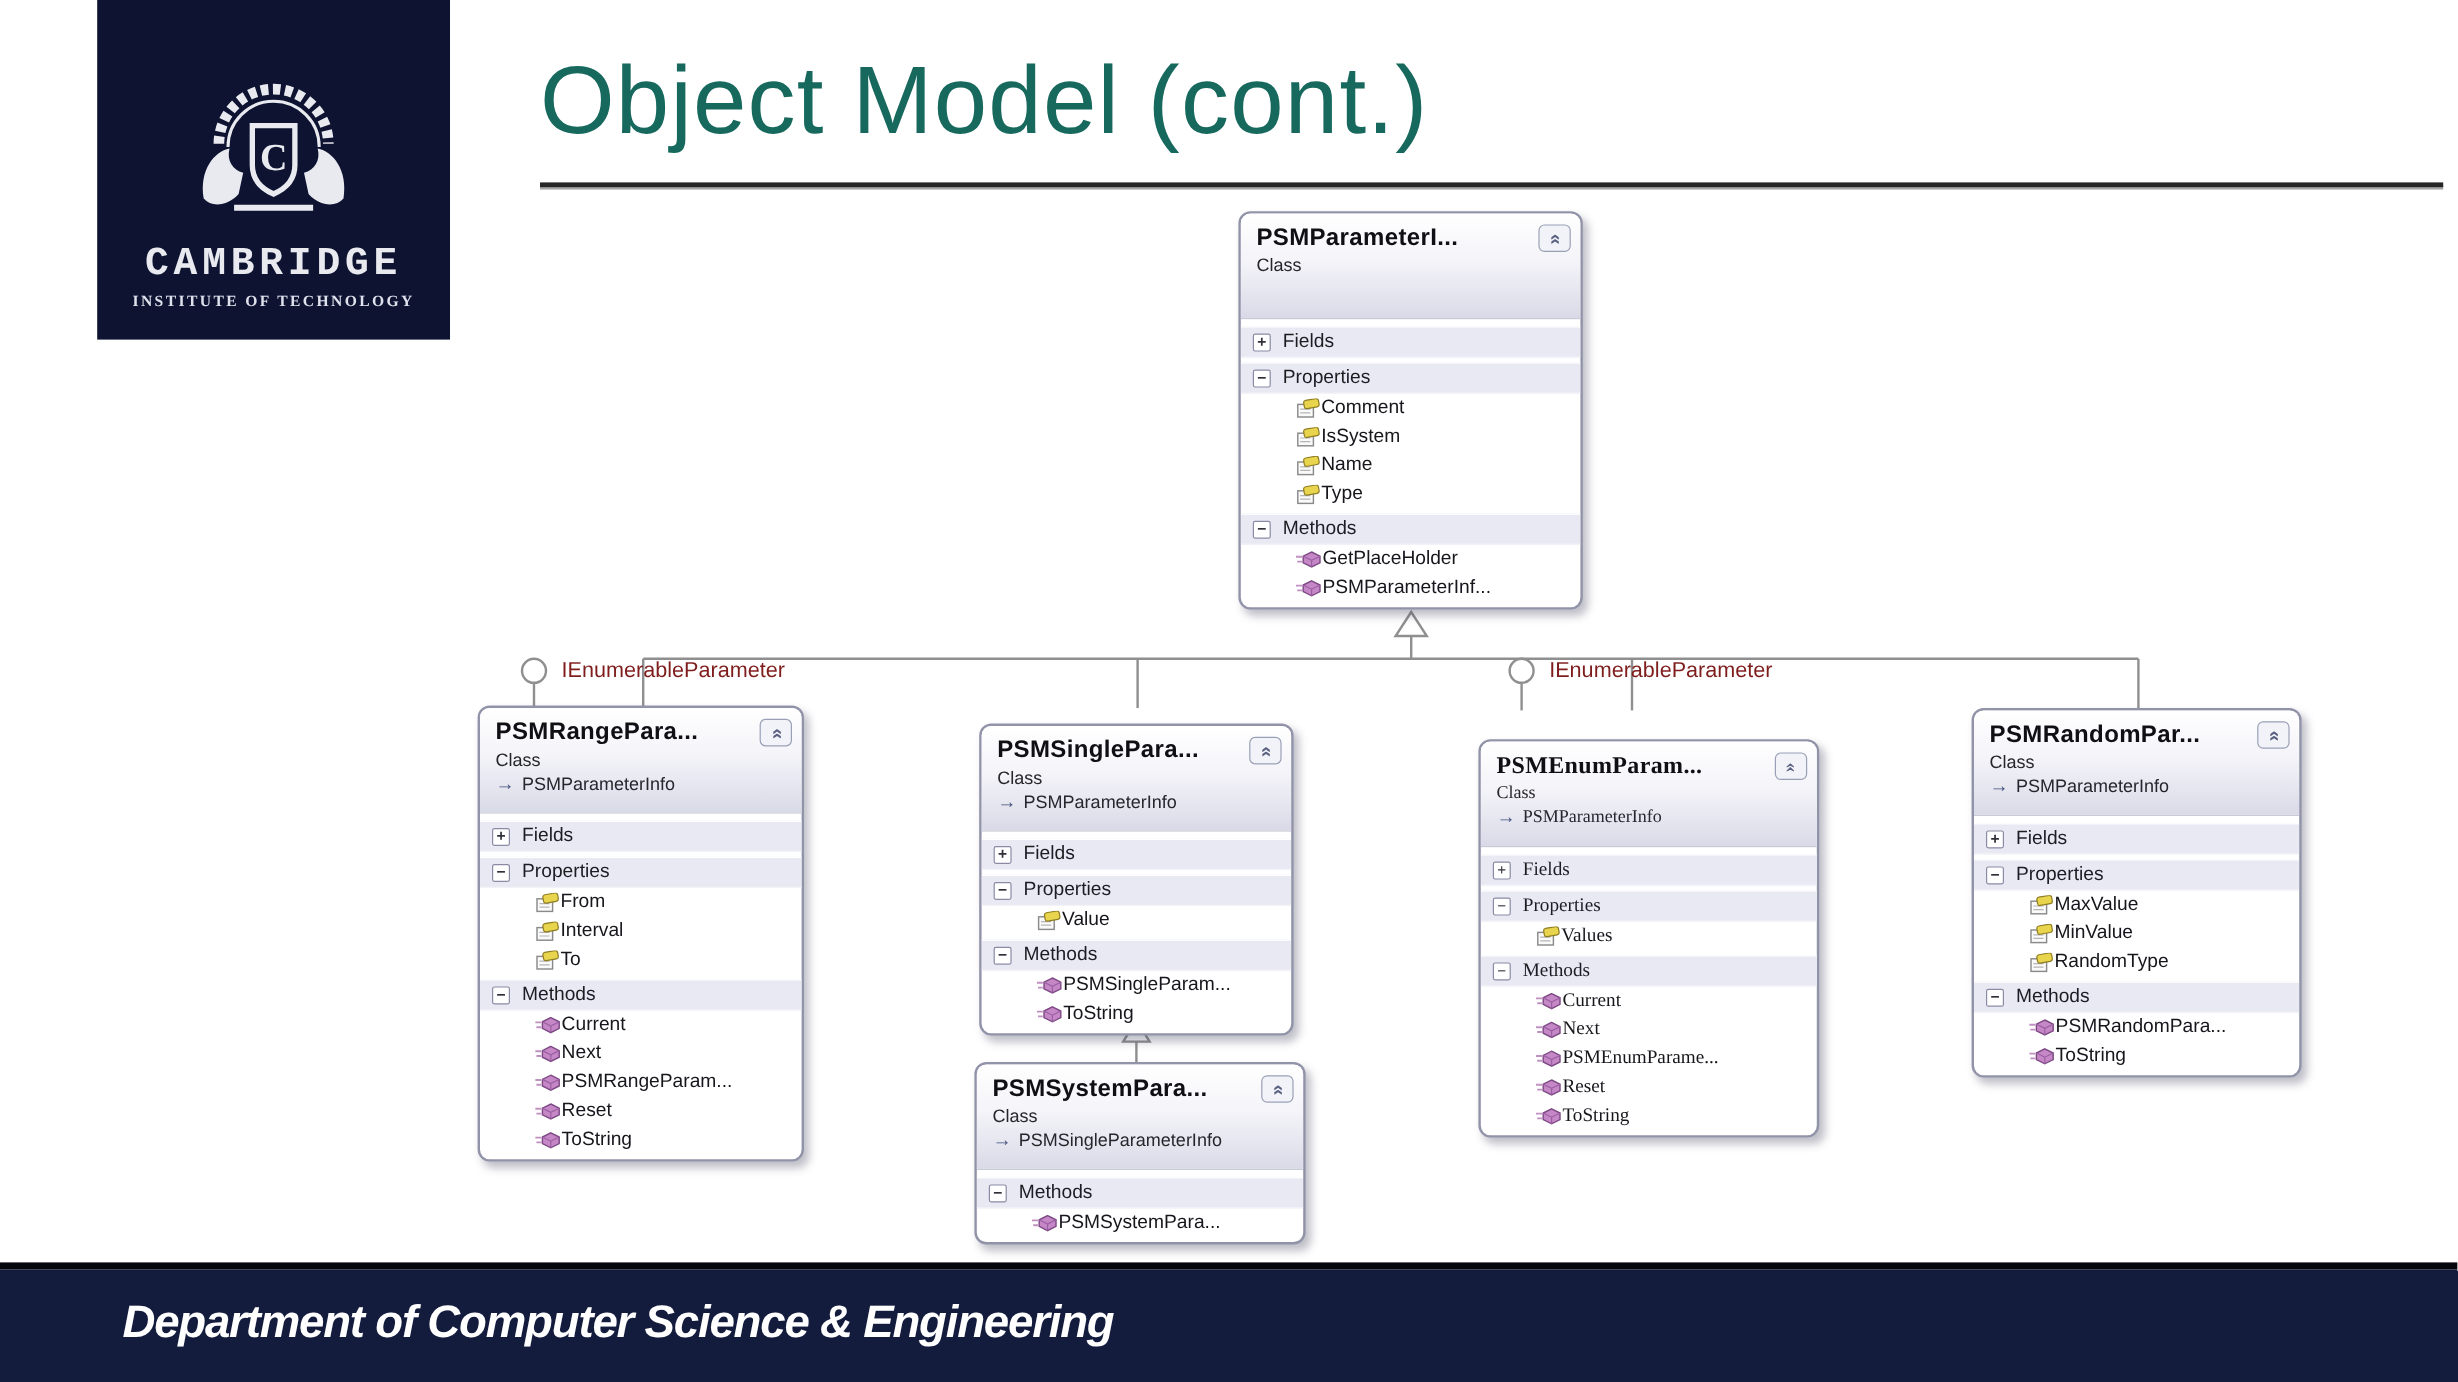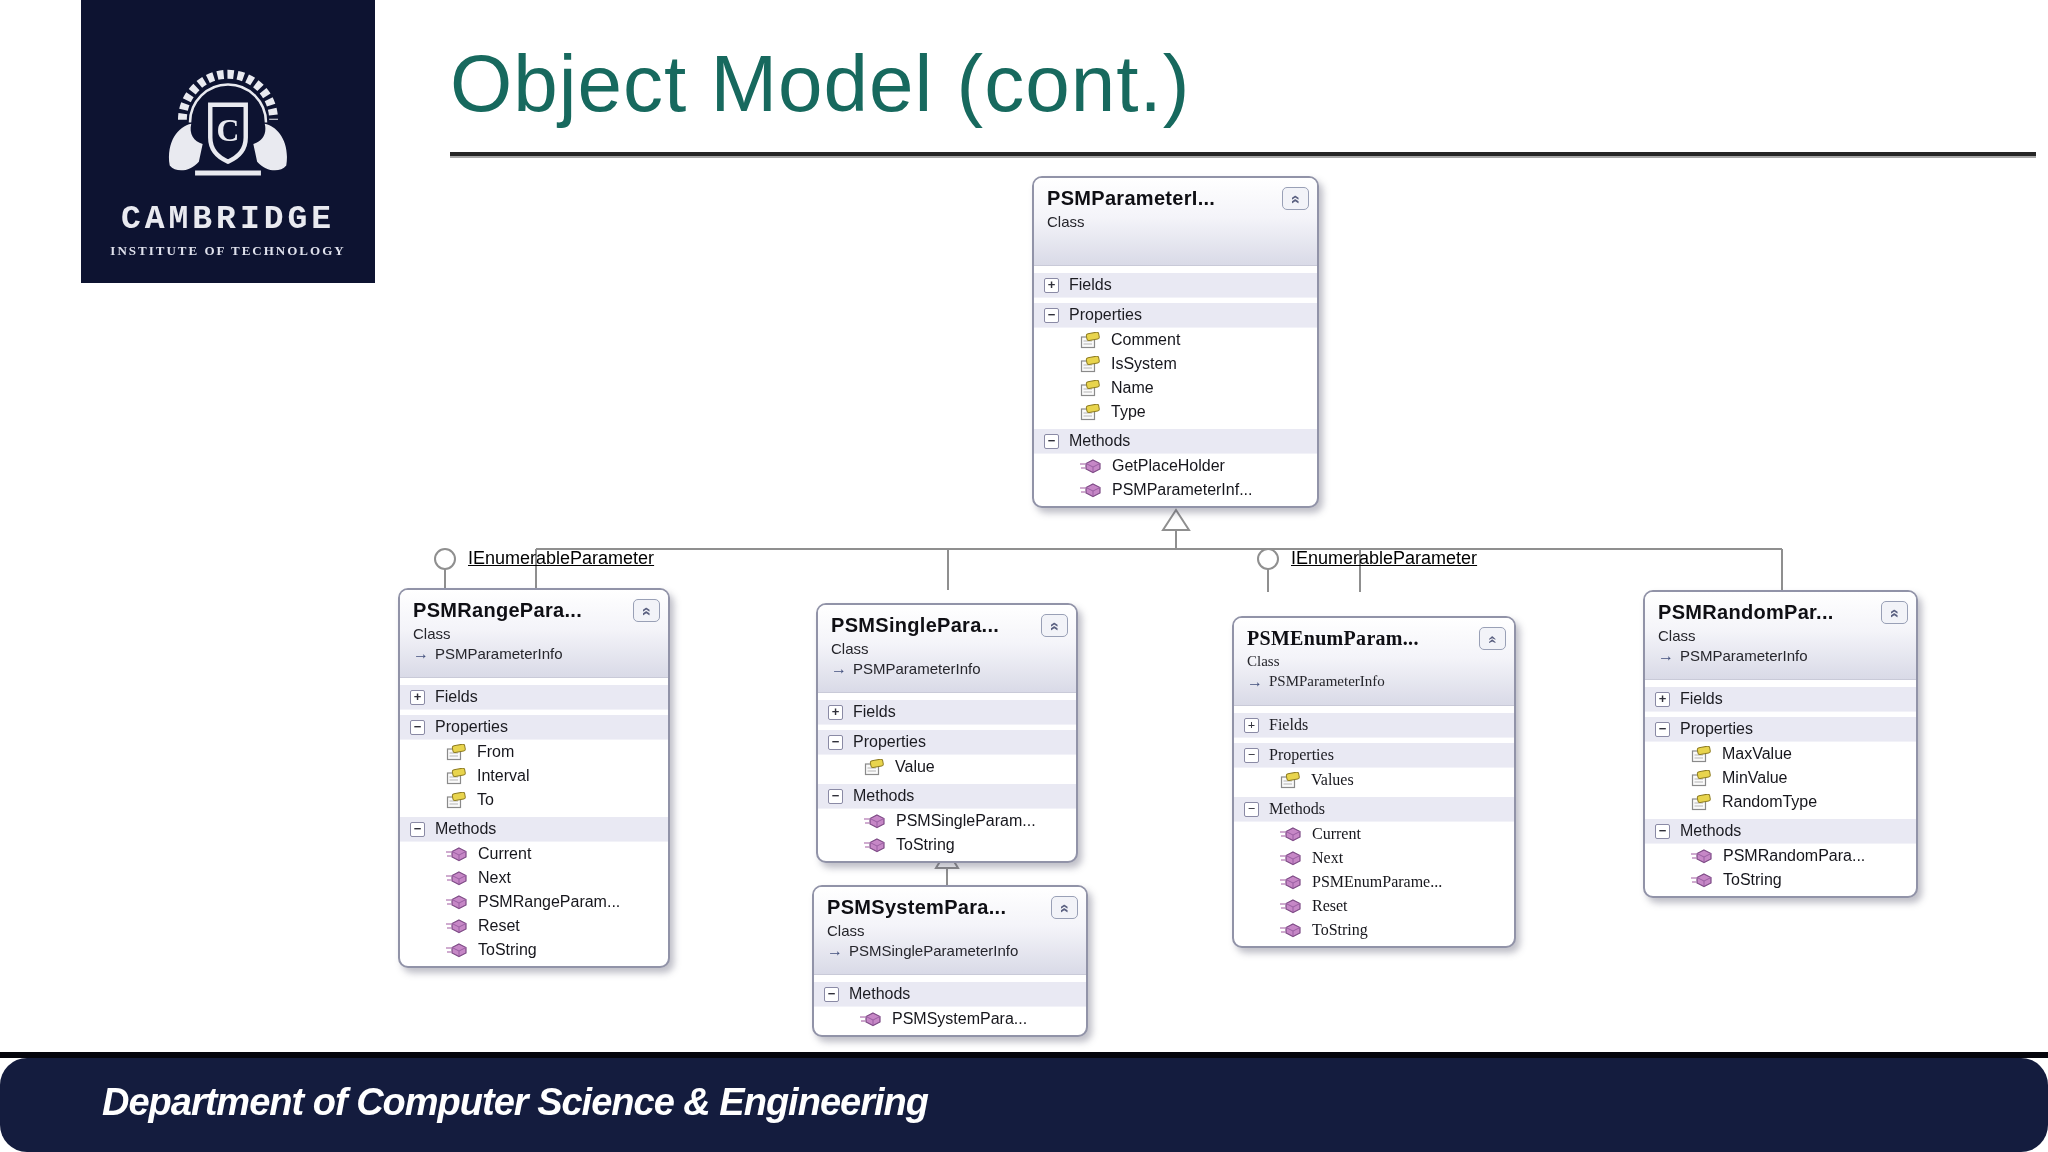--- a/index.html
+++ b/index.html
@@ -32,21 +32,21 @@
   .title-rule {
     position:absolute; left:450px; top:152px; width:1586px; height:4px;
     background:#262626; box-shadow:0 2px 0 #a8a8a8;
   }
 
   
   #diagram { position:absolute; left:0; top:0; width:1760px; height:1152px; }
   #connector-layer { position:absolute; left:0; top:0; }
 
   .iface-label {
-    position:absolute; font-size:18px; color:#000000; white-space:nowrap;text-decoration:underline;
+    position:absolute; font-size:18px; color:#7f1d1d; white-space:nowrap;
   }
 
   .cls-box {
     position:absolute; background:#ffffff;
     border:2px solid #9193a8; border-radius:10px;
     box-shadow:4px 5px 7px rgba(70,70,95,.35);
     overflow:hidden;
   }
   .cls-head {
     min-height:88px;
@@ -74,33 +74,32 @@
     border-top:1px solid #ffffff; border-bottom:1px solid #f2f2f8;
     display:flex; align-items:center; gap:10px; padding-left:10px;
     font-size:16px; color:#1c1c22;
   }
   .expander {
     width:15px; height:15px; border:1px solid #8a8aa5; border-radius:2px;
     background:#fff; color:#30303a; font-size:13px; line-height:12px;
     text-align:center; font-weight:bold; flex:0 0 auto;
   }
   .item-row {
-    height:24px; display:flex; align-items:center; gap:10px;
+    height:24px; display:flex; align-items:center; 
     padding-left:46px; font-size:16px; color:#16161c; white-space:nowrap;
   }
   .item-row .it-icon { flex:0 0 auto; display:flex; }
 
   
   .footer { position:absolute; left:0; top:1052px; width:2048px; height:100px; }
   .footer-topline { position:absolute; left:0; top:0; width:100%; height:6px; background:#05050c; }
   .footer-bar {
     position:absolute; left:0; top:6px; width:100%; height:94px; background:#141c3e;
     display:flex; align-items:center; justify-content:space-between;
     padding:0 122px 6px 102px;
-    border-radius:27px;
   }
   .footer-left  { color:#ffffff; font-size:38px; font-weight:bold; font-style:italic; letter-spacing:-1px; white-space:nowrap; }
   .footer-right { color:#ffffff; font-size:38px; font-weight:bold; letter-spacing:-1px; white-space:nowrap; }
 </style>
 </head>
 <body>
 
 <div class="logo-block">
   <svg width="152" height="122" viewBox="0 0 120 96">
     <path d="M24,40 A36,36 0 0 1 96,40" fill="none" stroke="#e9eaf0" stroke-width="7" stroke-dasharray="5,3"></path>

